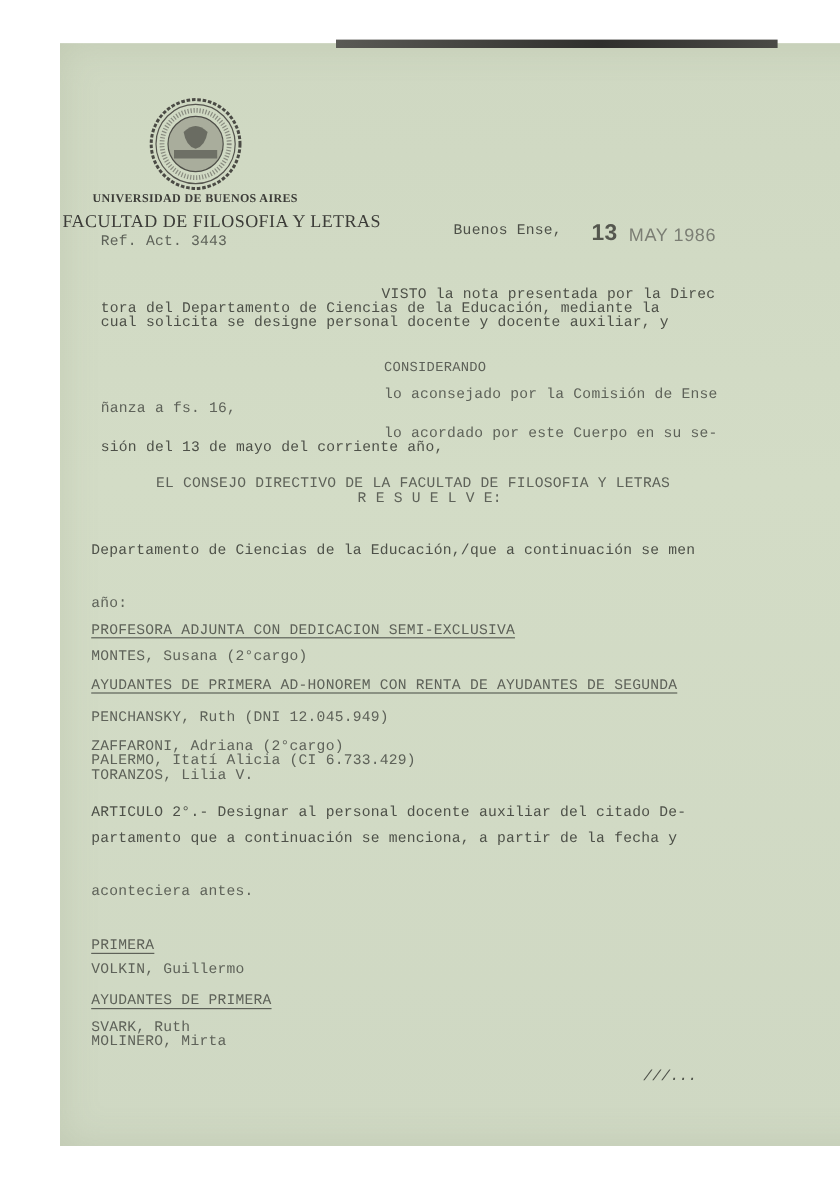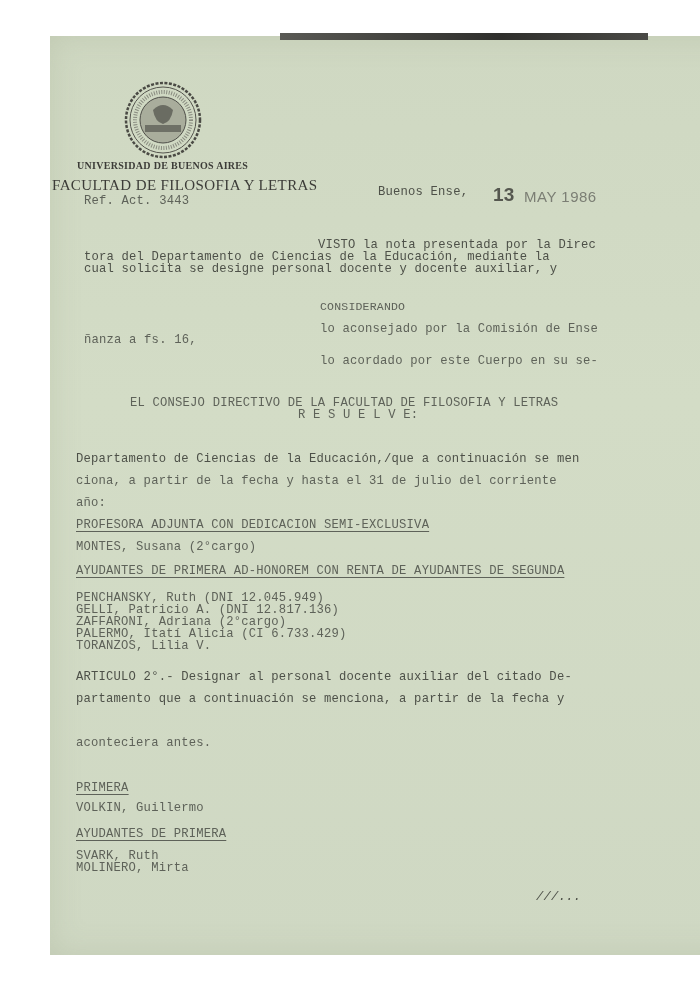--- a/index.html
+++ b/index.html
@@ -44,34 +44,33 @@
   <div class="t stamp" style="left:474px;top:152px;font-size:15px;color:#7b7e74;letter-spacing:0.5px;">MAY 1986</div>
 
   <div class="t dark" style="left:268px;top:202px;">VISTO la nota presentada por la Direc</div>
   <div class="t dark" style="left:34px;top:214px;">tora del Departamento de Ciencias de la Educación, mediante la</div>
   <div class="t dark" style="left:34px;top:226px;">cual solicita se designe personal docente y docente auxiliar, y</div>
 
   <div class="t" style="left:270px;top:264px;font-size:11.5px;">CONSIDERANDO</div>
   <div class="t" style="left:270px;top:286px;">lo aconsejado por la Comisión de Ense</div>
   <div class="t" style="left:34px;top:297px;">ñanza a fs. 16,</div>
   <div class="t" style="left:270px;top:318px;">lo acordado por este Cuerpo en su se-</div>
+  <div class="t dark" style="left:34px;top:330px;">sión del 13 de mayo del corriente año,</div>
 
   <div class="t" style="left:80px;top:360px;">EL CONSEJO DIRECTIVO DE LA FACULTAD DE FILOSOFIA Y LETRAS</div>
   <div class="t" style="left:248px;top:372px;">R E S U E L V E:</div>
 
   <div class="t dark" style="left:26px;top:416px;">Departamento de Ciencias de la Educación,/que a continuación se men</div>
-  <div class="t" style="left:26px;top:438px;">ciona, a partir de la fecha y hasta el 31 de julio del corriente</div>
   <div class="t" style="left:26px;top:460px;">año:</div>
 
   <div class="t u" style="left:26px;top:482px;">PROFESORA ADJUNTA CON DEDICACION SEMI-EXCLUSIVA</div>
   <div class="t" style="left:26px;top:504px;">MONTES, Susana (2°cargo)</div>
 
   <div class="t u" style="left:26px;top:528px;">AYUDANTES DE PRIMERA AD-HONOREM CON RENTA DE AYUDANTES DE SEGUNDA</div>
   <div class="t" style="left:26px;top:555px;">PENCHANSKY, Ruth (DNI 12.045.949)</div>
-  <div class="t" style="left:26px;top:567px;">GELLI, Patricio A. (DNI 12.817.136)</div>
   <div class="t" style="left:26px;top:579px;">ZAFFARONI, Adriana (2°cargo)</div>
   <div class="t" style="left:26px;top:591px;">PALERMO, Itatí Alicia (CI 6.733.429)</div>
   <div class="t" style="left:26px;top:603px;">TORANZOS, Lilia V.</div>
 
   <div class="t dark" style="left:26px;top:634px;">ARTICULO 2°.- Designar al personal docente auxiliar del citado De-</div>
   <div class="t dark" style="left:26px;top:656px;">partamento que a continuación se menciona, a partir de la fecha y</div>
   <div class="t" style="left:26px;top:700px;">aconteciera antes.</div>
 
   <div class="t u" style="left:26px;top:745px;">PRIMERA</div>
   <div class="t" style="left:26px;top:765px;">VOLKIN, Guillermo</div>

